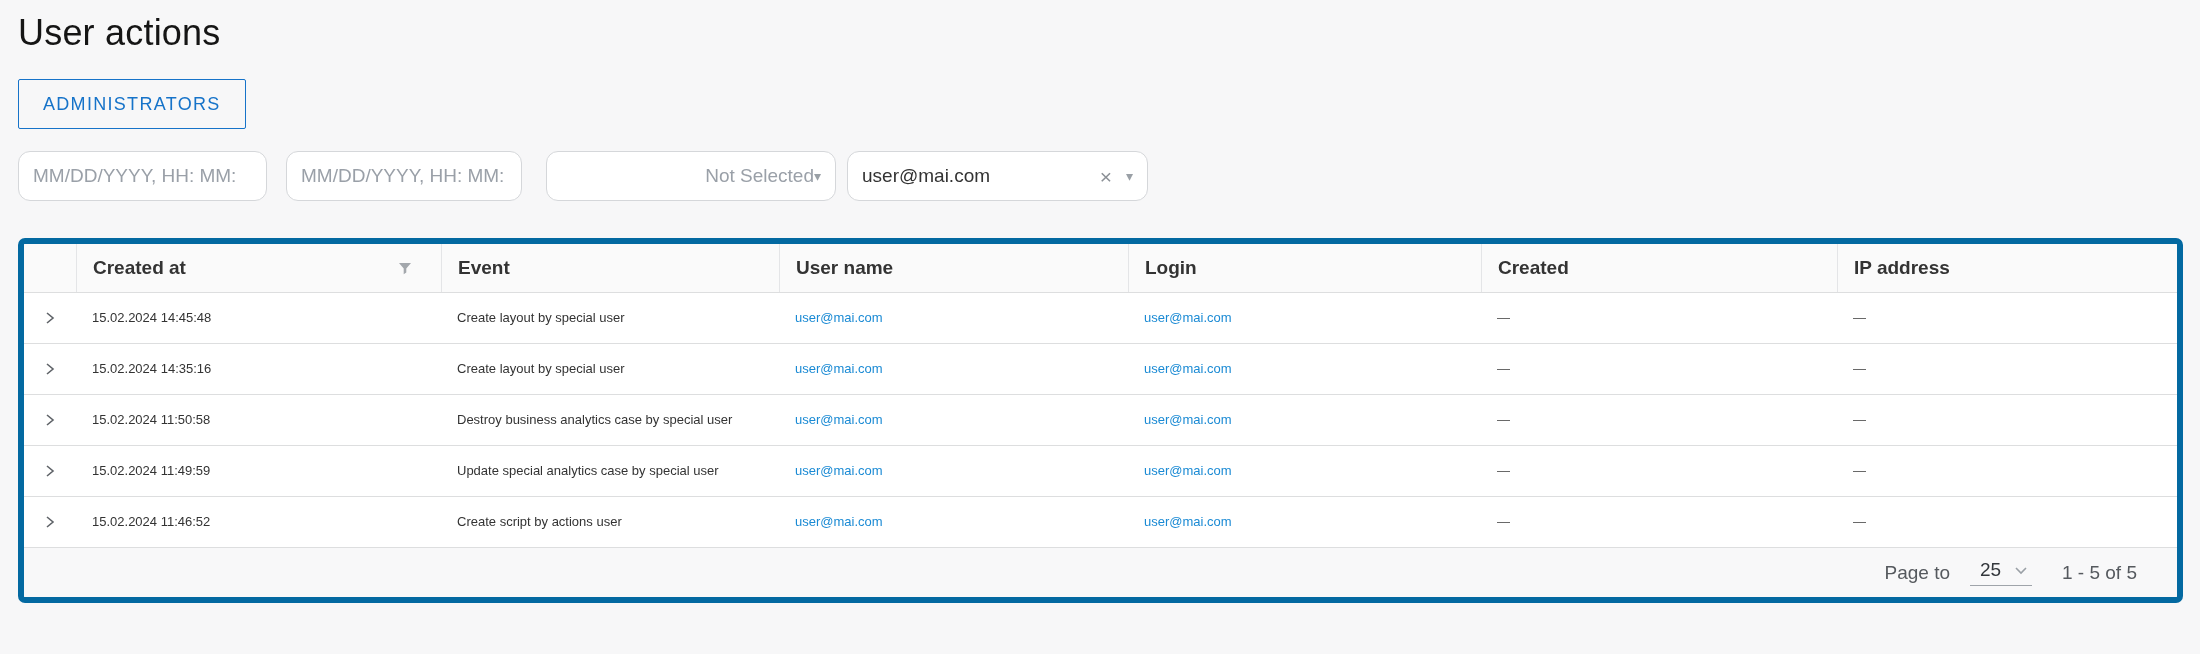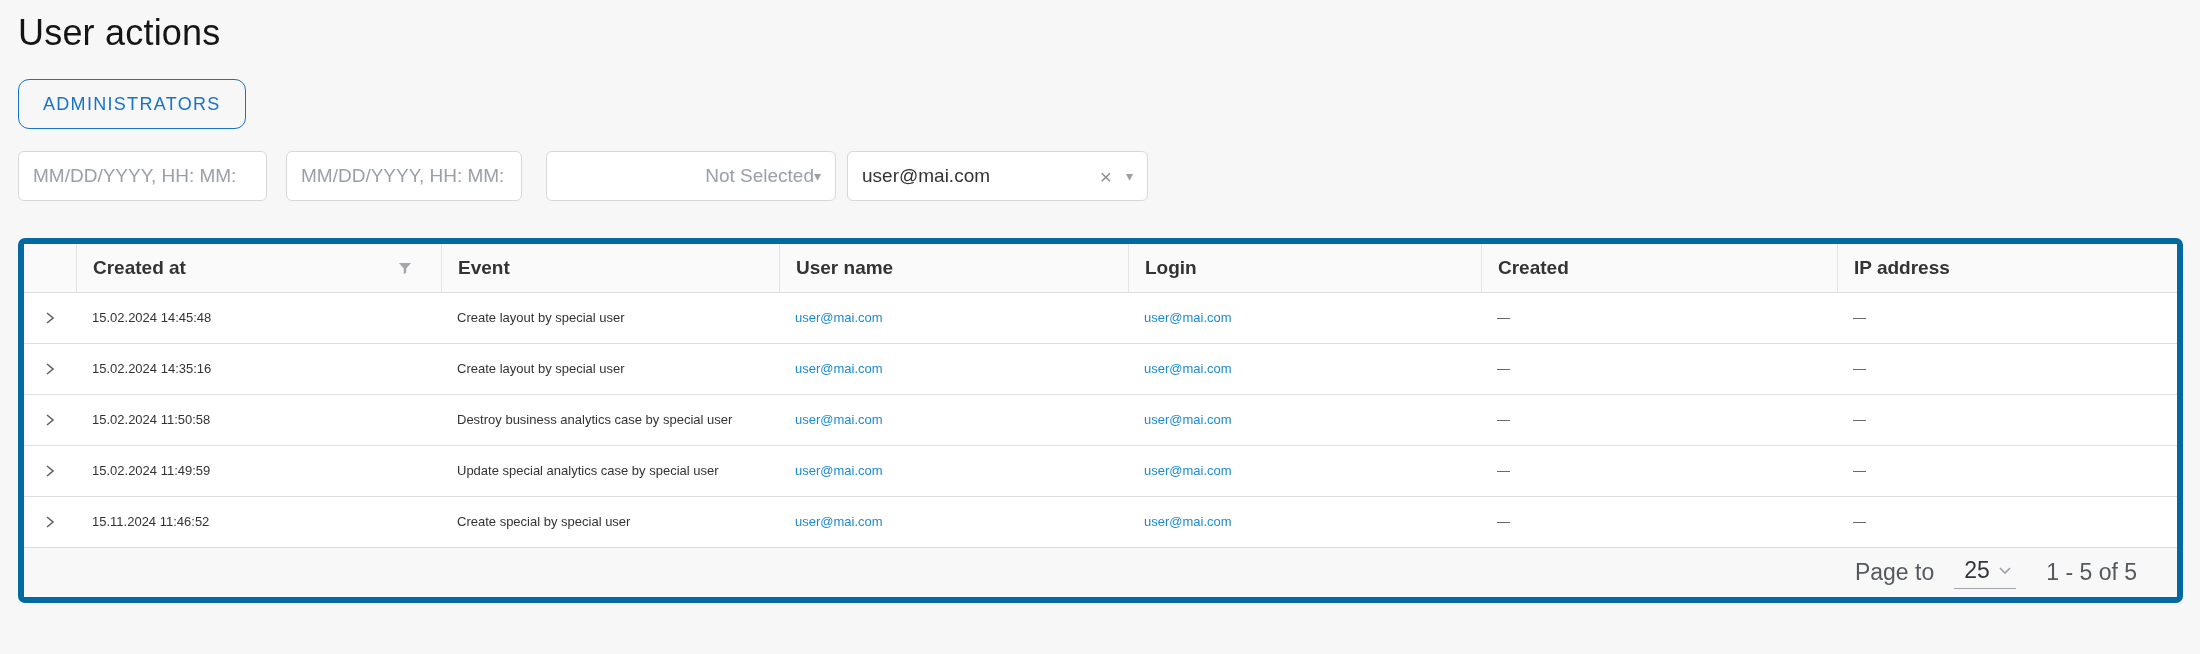--- a/index.html
+++ b/index.html
@@ -26,21 +26,21 @@
     font-weight:400;
     color:#151515;
     letter-spacing:0.2px;
   }
 
   
   .tabs{margin-top:25px;display:flex;gap:14px;}
   .tab{
     height:50px;
     padding:0 24px;
-    border-radius:11px;
+    border-radius:2px;
     background:transparent;
     font-family:inherit;
     font-size:18px;
     letter-spacing:1.3px;
     cursor:pointer;
   }
   .tab.active{
     border:1px solid var(--accent);
     color:var(--accent);
   }
@@ -48,21 +48,21 @@
     border:1px solid #d5d6d8;
     color:#b8bcc1;
   }
 
   
   .filters{margin-top:22px;display:flex;align-items:center;}
   .filter-box{
     height:50px;
     background:#ffffff;
     border:1px solid #d5d7da;
-    border-radius:6px;
+    border-radius:12px;
     font-size:19px;
   }
   input.filter-box{
     padding:0 14px;
     color:var(--text);
     outline:none;
     font-family:inherit;
   }
   input.filter-box::placeholder{color:var(--muted);opacity:1;}
   .f-date-from{width:249px;}
@@ -145,21 +145,21 @@
 
   
   .tfoot{
     border-top:1px solid #dddedf;
     background:#f8f8f9;
     height:50px;
     display:flex;
     align-items:center;
     justify-content:flex-end;
     padding-right:40px;
-    font-size:23px;
+    font-size:19px;
     color:#55595e;
   }
   .page-size{
     margin-left:20px;
     width:62px;
     display:flex;
     align-items:center;
     justify-content:space-between;
     border-bottom:1px solid #9fa4aa;
     padding:0 4px 4px 10px;
@@ -293,23 +293,23 @@
     </div>
 
     <div class="tr row">
       <div class="cell c-exp">
         <button class="expander">
           <svg width="14" height="14" viewBox="0 0 14 14">
               <polyline points="4,2 10,7 4,12" fill="none" stroke="#5f6368" stroke-width="1.6"></polyline>
             </svg>
         </button>
       </div>
-      <div class="cell c-created">15.11.2024 11:46:52</div>
-      <div class="cell c-event">
-          <span class="event-text">Create special by special user</span>
+      <div class="cell c-created">15.02.2024 11:46:52</div>
+      <div class="cell c-event">
+          <span class="event-text">Create script by actions user</span>
         </div>
       <div class="cell c-user"><a class="link">user@mai.com</a></div>
       <div class="cell c-login"><a class="link">user@mai.com</a></div>
       <div class="cell c-device dash">—</div>
       <div class="cell c-ip dash">—</div>
     </div>
 
     <div class="tfoot">
       <span>Page to</span>
       <div class="page-size">

